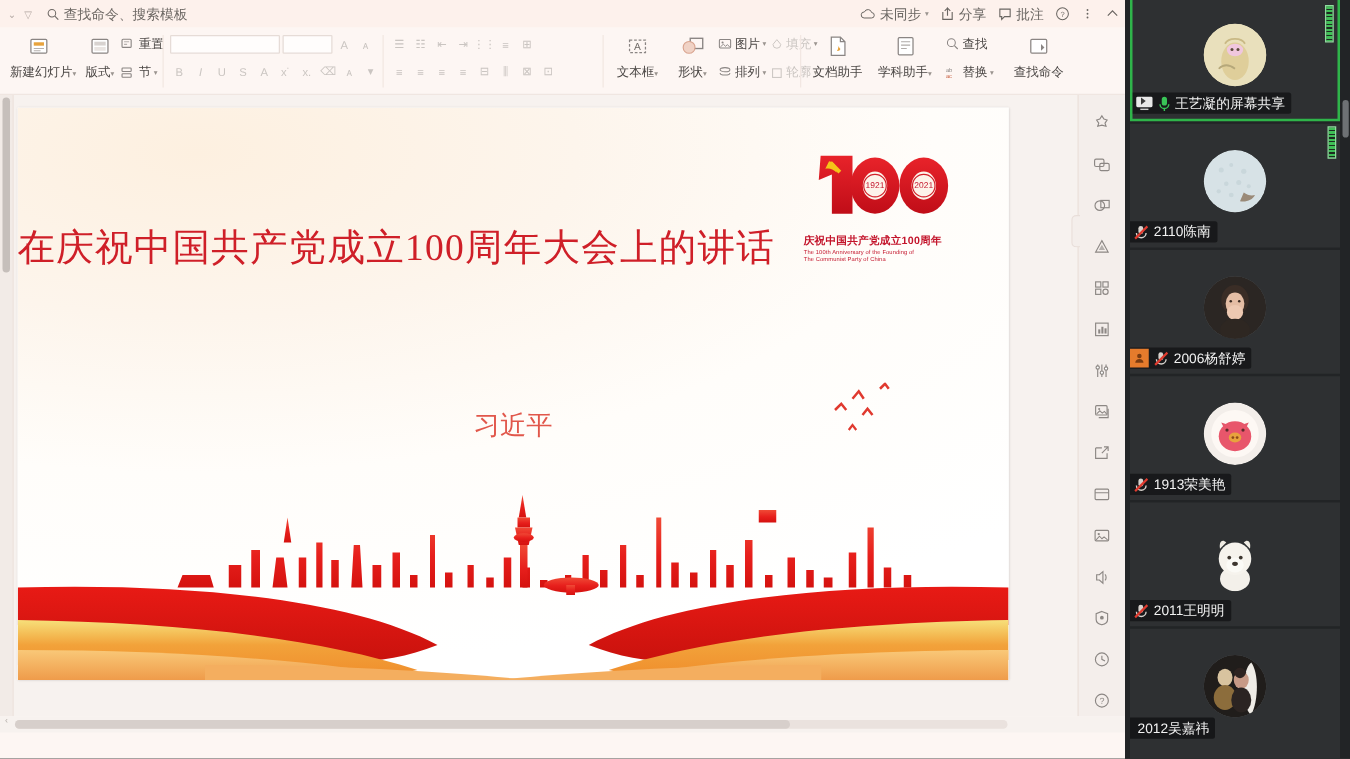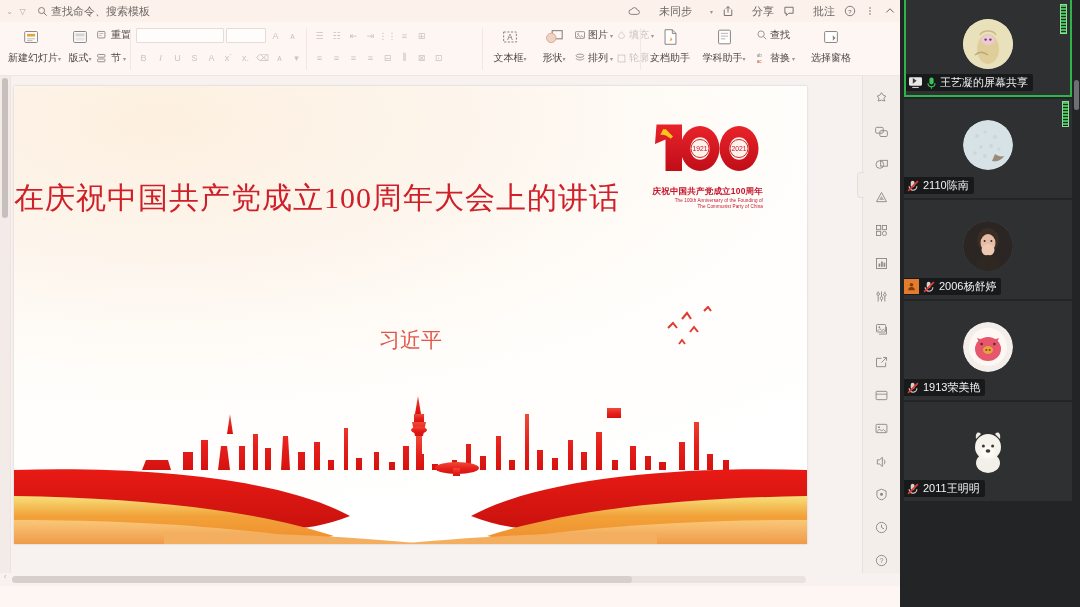--- a/index.html
+++ b/index.html
@@ -42,21 +42,21 @@
   }
   .mb-search {
     display: flex; align-items: center; gap: 3px;
     margin-left: 8px; color: #6d6864; font-size: 11px;
   }
   .mb-right {
     position: absolute; right: 4px; top: 0; height: 22px;
     display: flex; align-items: center; gap: 9px;
     font-size: 11px; color: #6a6662;
   }
-  .mb-right .mi { display: flex; align-items: center; gap: 18px; }
+  .mb-right .mi { display: flex; align-items: center; gap: 3px; }
   .tiny-caret { font-size: 6px; color: #9a948f; }
   svg.ic { display: block; }
 
   
   .ribbon {
     position: absolute; left: 0; top: 22px; width: 900px; height: 54px;
     background: #fdf6f3;
     border-bottom: 1px solid #f0e6e1;
     font-size: 10px; color: #4b4745;
   }
@@ -108,21 +108,21 @@
   }
   .slide {
     position: absolute; inset: 0;
     background:
       radial-gradient(120% 90% at 18% 8%, #fdf0e0 0%, #fdf5ec 32%, #fffdfa 62%, #ffffff 100%);
     overflow: hidden;
   }
   
   .logo100 {
     position: absolute; right: 44px; top: 28px; width: 120px; height: 95px;
-    text-align: right;
+    text-align: left;
   }
   .logo-cn {
     font-size: 8.5px; color: #c3142b; font-weight: bold; letter-spacing: .2px;
     margin-top: 2px; white-space: nowrap;
   }
   .logo-en1, .logo-en2 {
     font-size: 4.6px; color: #c3142b; letter-spacing: .1px; white-space: nowrap;
     line-height: 6px;
   }
   
@@ -449,21 +449,21 @@
           <span>替换</span>
           <span class="tiny-caret">▾</span>
         </div>
         <div class="bigbtn" style="left:158px;width:58px">
           <div class="gi">
             <svg width="20" height="20" viewBox="0 0 22 22">
               <rect x="4" y="5" width="14" height="12" rx="1" fill="#fff" stroke="#8a8583" stroke-width="1.1"></rect>
               <path d="M13 9l3 3-3 3z" fill="#8a8583"></path>
             </svg>
           </div>
-          <div class="lb"><span>选择窗格</span></div>
+          <div class="lb"><span>查找命令</span></div>
         </div>
       </div>
     </div>
 
     <div class="stage">
       <div class="leftrail">
         <div class="thumb-sb"></div>
       </div>
 
       <div class="slide-wrap">
@@ -806,17 +806,33 @@
       <div class="namebar">
         <svg width="14" height="14" viewBox="0 0 16 16">
           <rect x="5.4" y="2" width="4.4" height="7.4" rx="2.2" fill="#d7d2cd"></rect>
           <path d="M3.6 8.4a4.4 4.4 0 0 0 8.8 0" fill="none" stroke="#d7d2cd" stroke-width="1.3"></path>
           <line x1="2.4" y1="13.6" x2="13.6" y2="2.4" stroke="#e03b2f" stroke-width="2"></line>
         </svg>
         <span class="nm">2011王明明</span>
       </div>
     </div>
 
+    <div class="tile" style="top:503px;height:104px">
+      <div class="av" style="top:44%">
+        <svg viewBox="0 0 50 50" width="50" height="50">
+          <circle cx="25" cy="25" r="25" fill="#201d1b"></circle>
+          <path d="M38 6c6 8 6 30 0 42-8-6-8-36 0-42z" fill="#efece6"></path>
+          <ellipse cx="17" cy="18" rx="6" ry="7" fill="#d8c39f"></ellipse>
+          <ellipse cx="17" cy="34" rx="9" ry="10" fill="#8c6d3c"></ellipse>
+          <ellipse cx="30" cy="20" rx="6" ry="7" fill="#c79a86"></ellipse>
+          <ellipse cx="30" cy="36" rx="8" ry="10" fill="#2b2422"></ellipse>
+          <path d="M24 14c2-5 8-5 10 0-2 6-8 6-10 0z" fill="#2d2320"></path>
+        </svg>
+      </div>
+      <div class="namebar" style="bottom:16px;background:rgba(20,21,22,0.9)">
+        <span class="nm" style="font-size:11px;padding-left:4px">2012吴嘉祎</span>
+      </div>
+    </div>
 
     <div class="scroll-pill"></div>
   </div>
 
 </div>
 
 </body></html>

